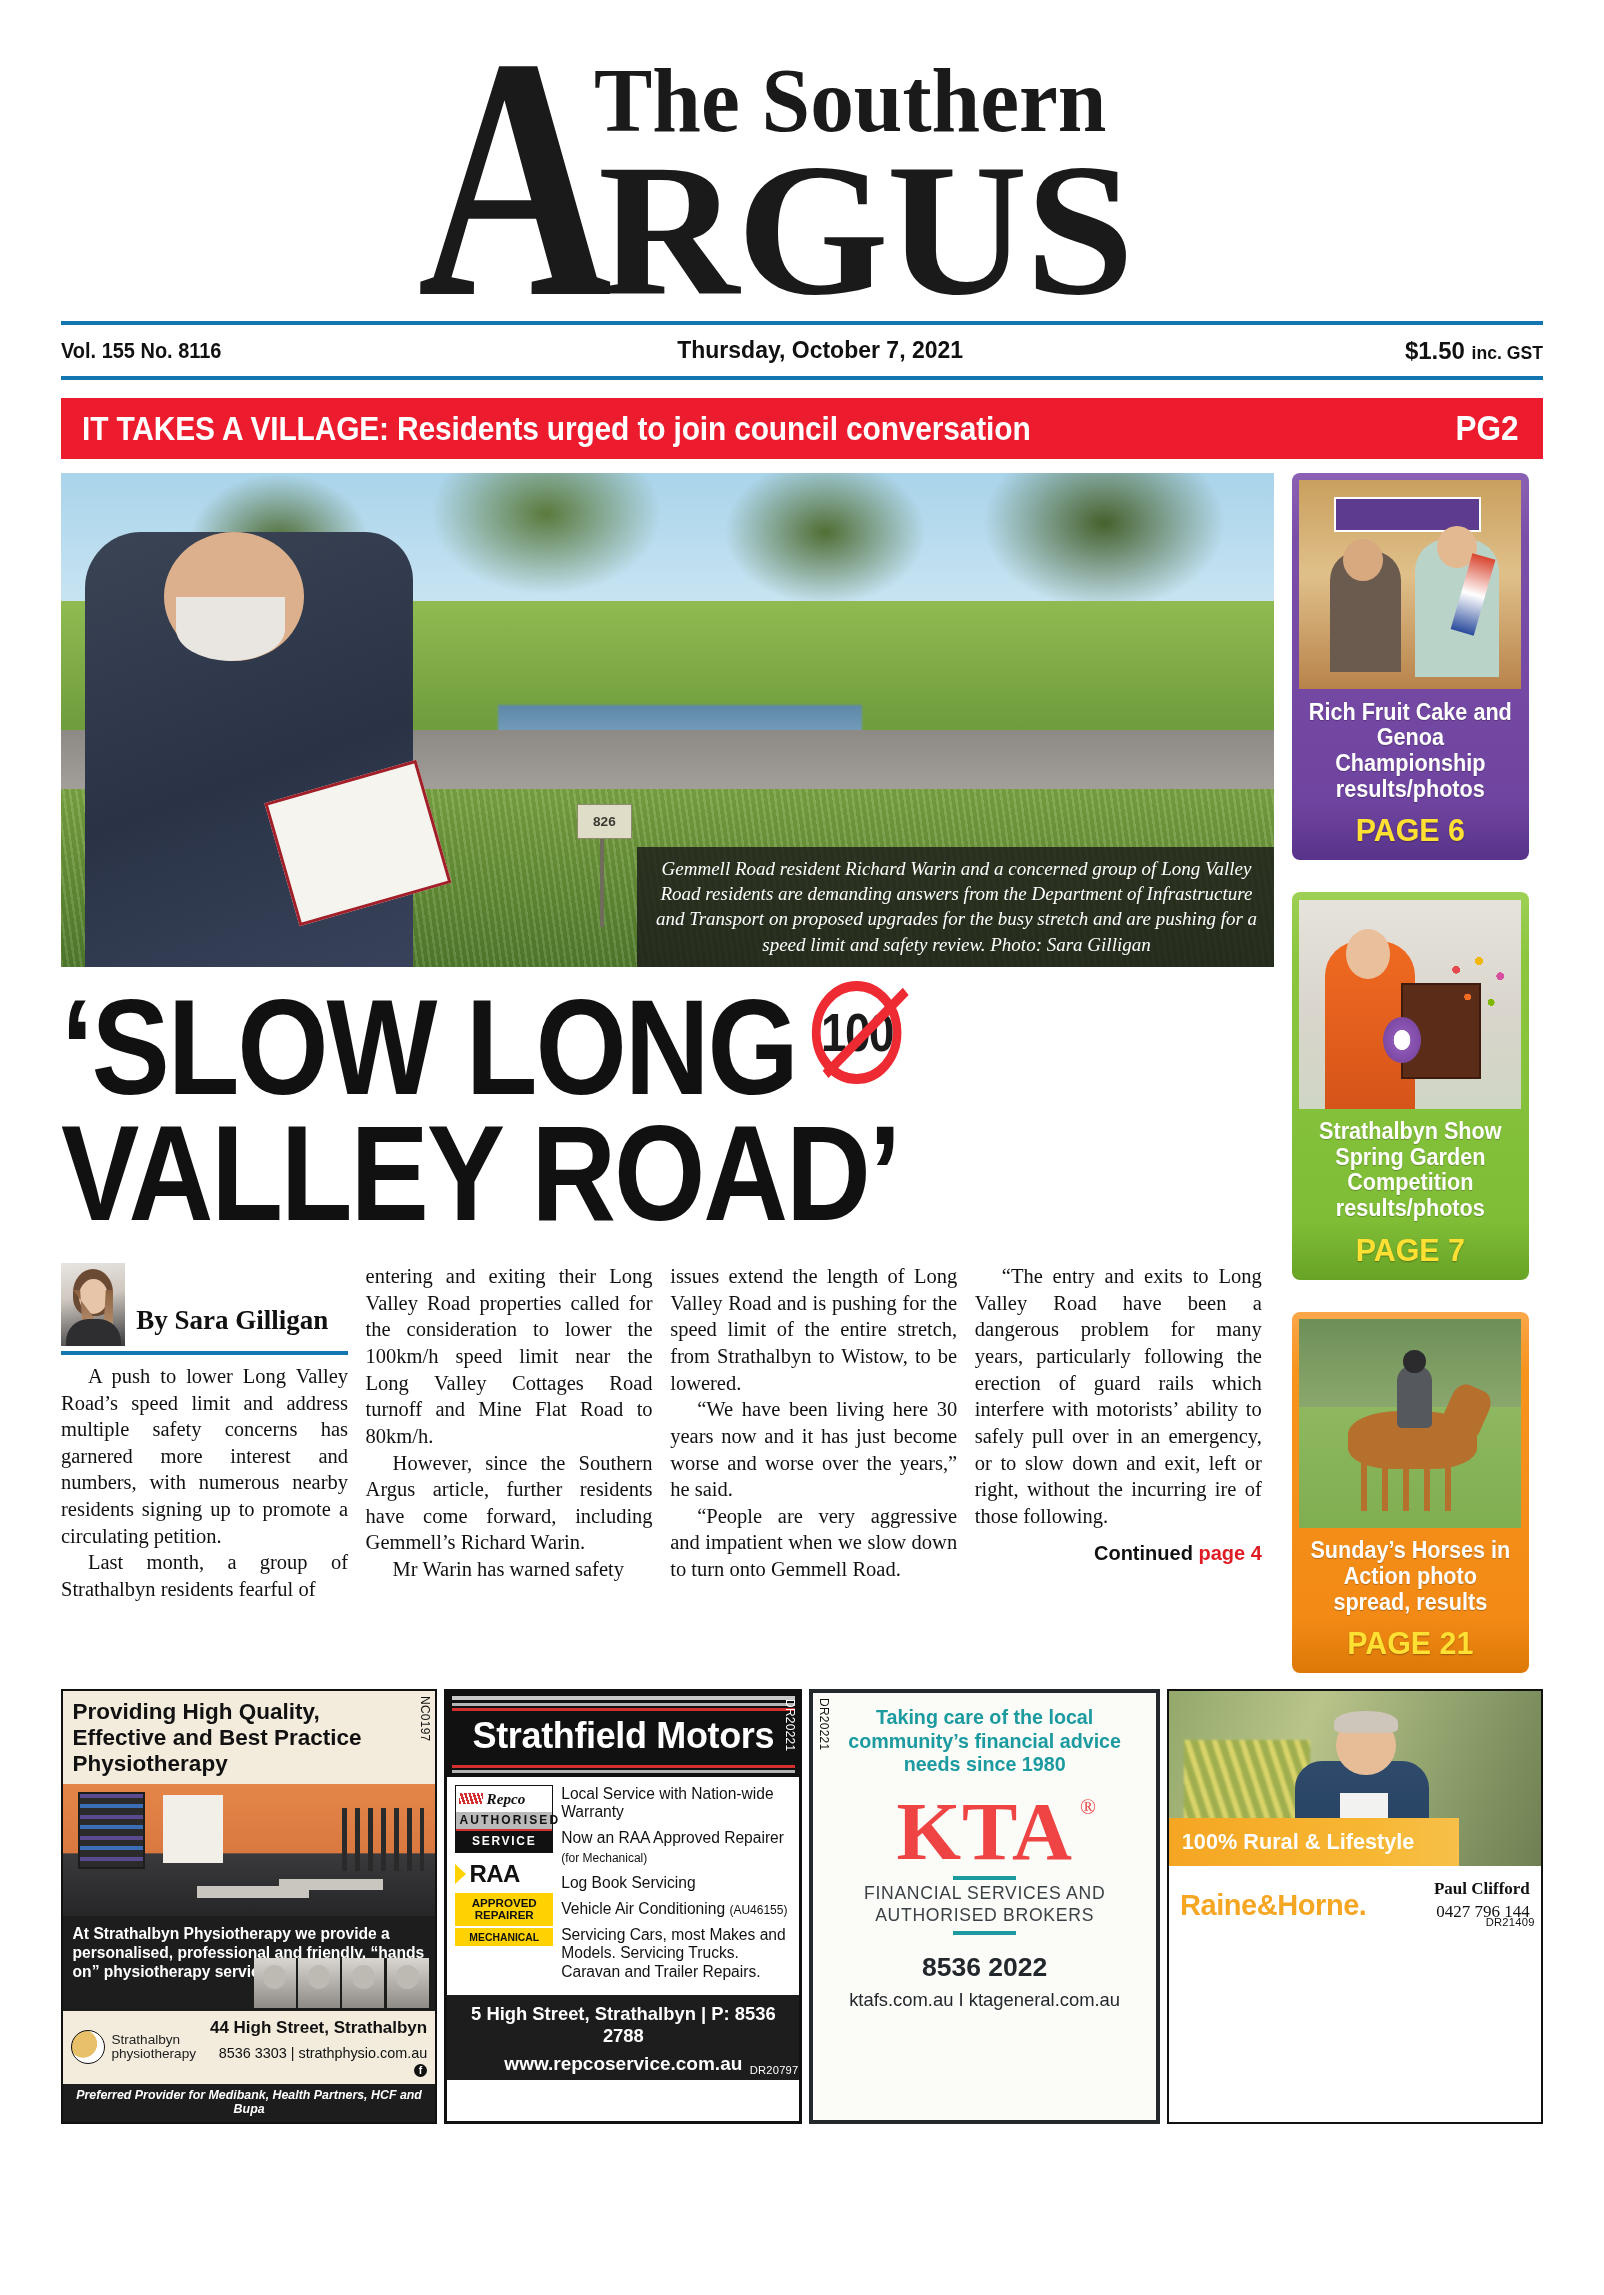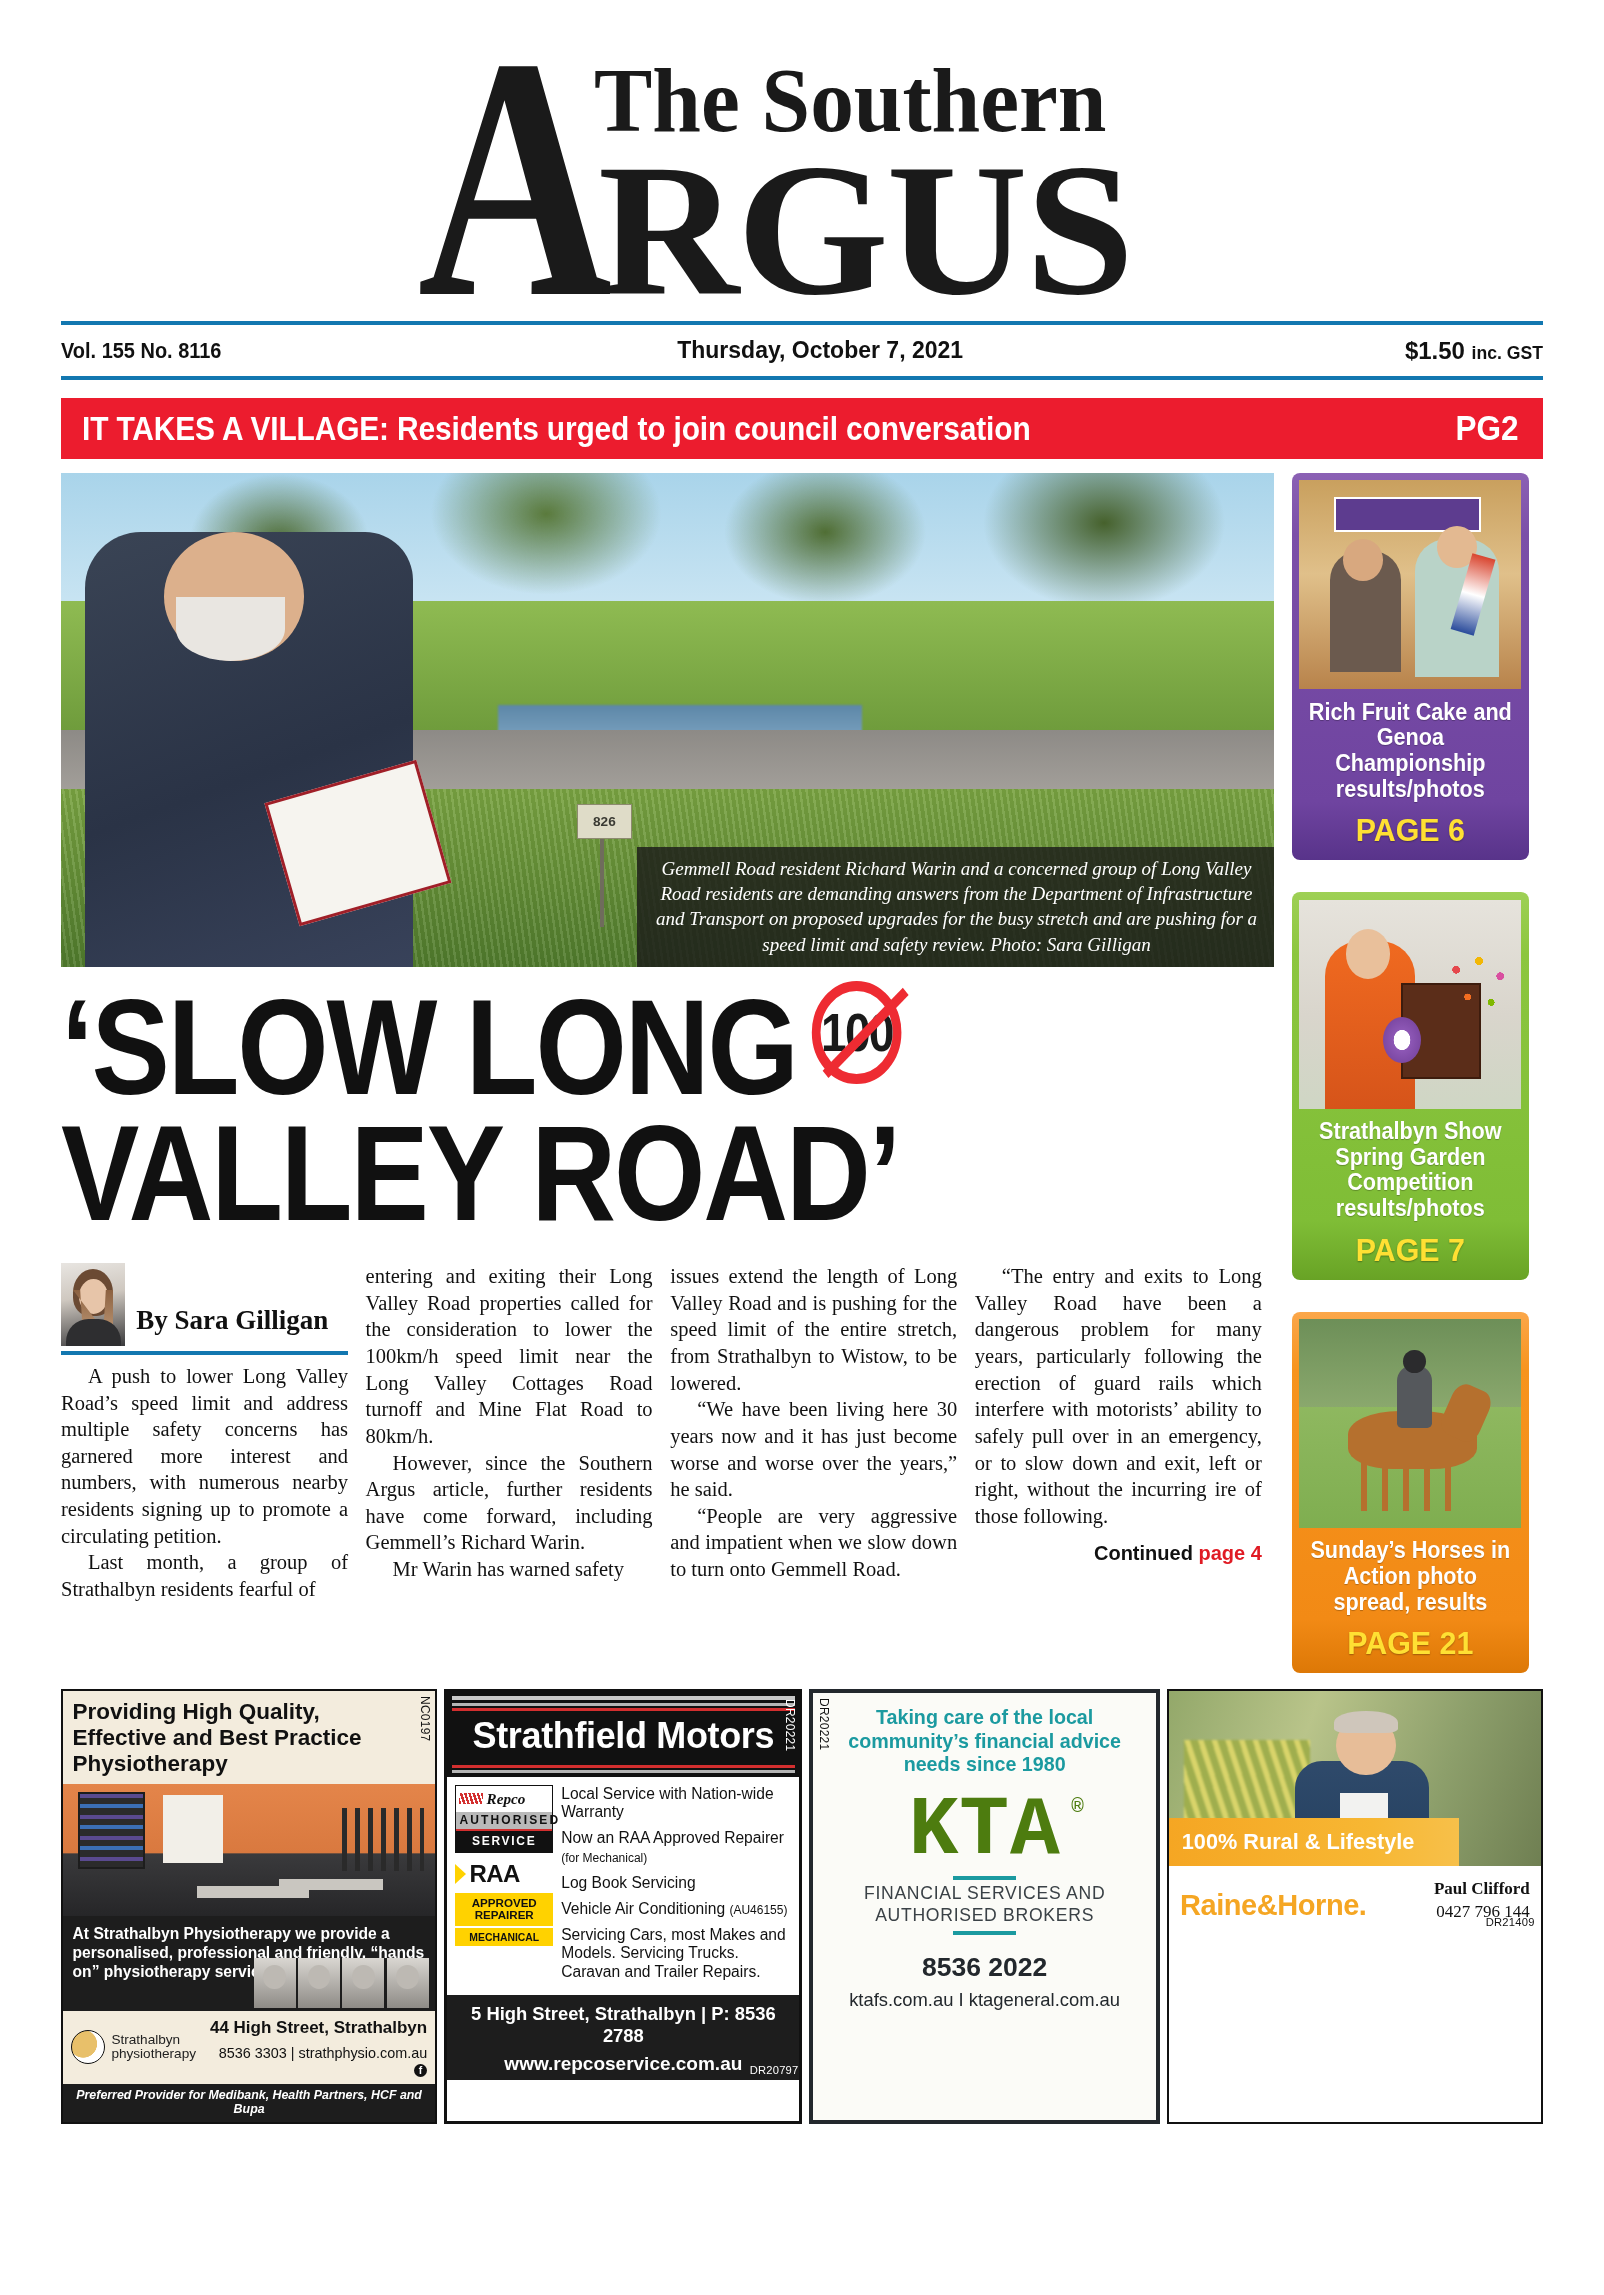--- a/index.html
+++ b/index.html
@@ -329,22 +329,22 @@
   .mo-list li .sm { font-size: 12px; }
   .mo-addr { background: #1d1d1d; color: #fff; text-align: center; padding: 8px 4.8px 4.8px;
     font-family: "Liberation Sans", sans-serif; position: relative; }
   .mo-addr .a1 { font-weight: bold; font-size: 18.4px; }
   .mo-addr .a2 { font-weight: bold; font-size: 19px; margin-top: 5.6px; }
 
   
   .kta-in { background: #fbfbf7; padding: 13px 11.2px 9.6px; text-align: center; position: relative; height: 100%; }
   .kta-tag { color: #1b9aa0; font-family: "Liberation Sans", sans-serif; font-weight: bold;
     font-size: 19.7px; line-height: 1.18; }
-  .kta-logo { margin-top: 17.6px; font-family: Liberation Mono, monospace; font-weight: bold;
-    font-size: 83px; line-height: 0.9; color: #4d7c0f; letter-spacing: 0.01em; position: relative; display: inline-block; }
+  .kta-logo { margin-top: 17.6px; font-family: Liberation Serif, serif; font-weight: bold;
+    font-size: 83px; line-height: 0.9; color: #ef4444; letter-spacing: 0.01em; position: relative; display: inline-block; }
   .kta-logo .reg { position: absolute; right: -24px; top: 4.8px; font-size: 21px; font-weight: normal; }
   .kta-rule { width: 63px; height: 4px; background: #1b9aa0; margin: 8px auto 3.2px; }
   .kta-sub { font-family: "Liberation Sans", sans-serif; font-size: 17.6px; letter-spacing: 0.04em;
     color: #3a4146; line-height: 1.2; }
   .kta-rule2 { width: 63px; height: 4px; background: #1b9aa0; margin: 4.8px auto 0; }
   .kta-phone { margin-top: 17.6px; font-family: "Liberation Sans", sans-serif; font-weight: bold;
     font-size: 26.5px; color: #23282d; }
   .kta-web { margin-top: 6.4px; font-family: "Liberation Sans", sans-serif; font-size: 18.4px; color: #23282d; }
 
   

